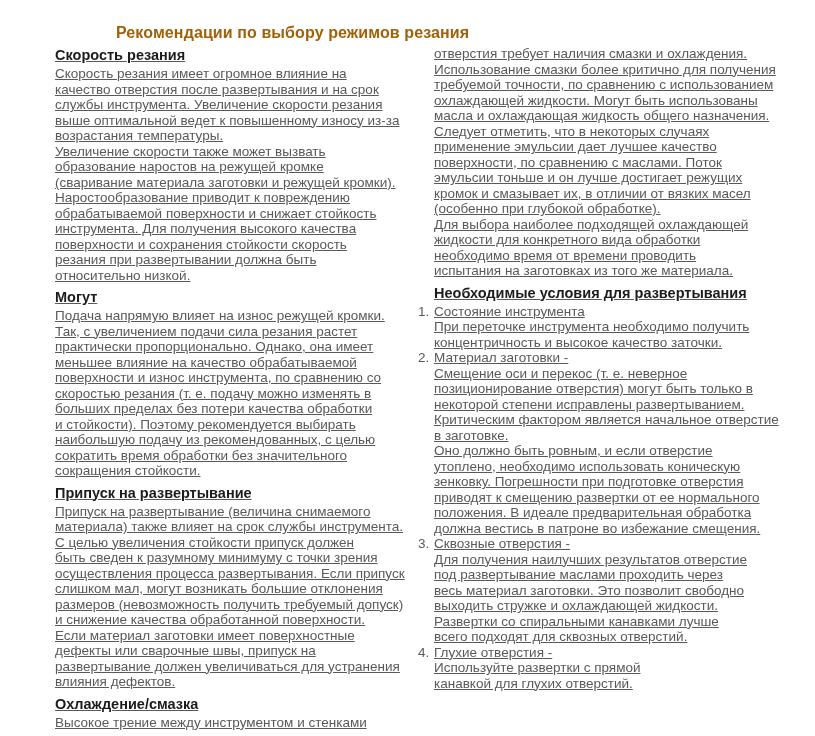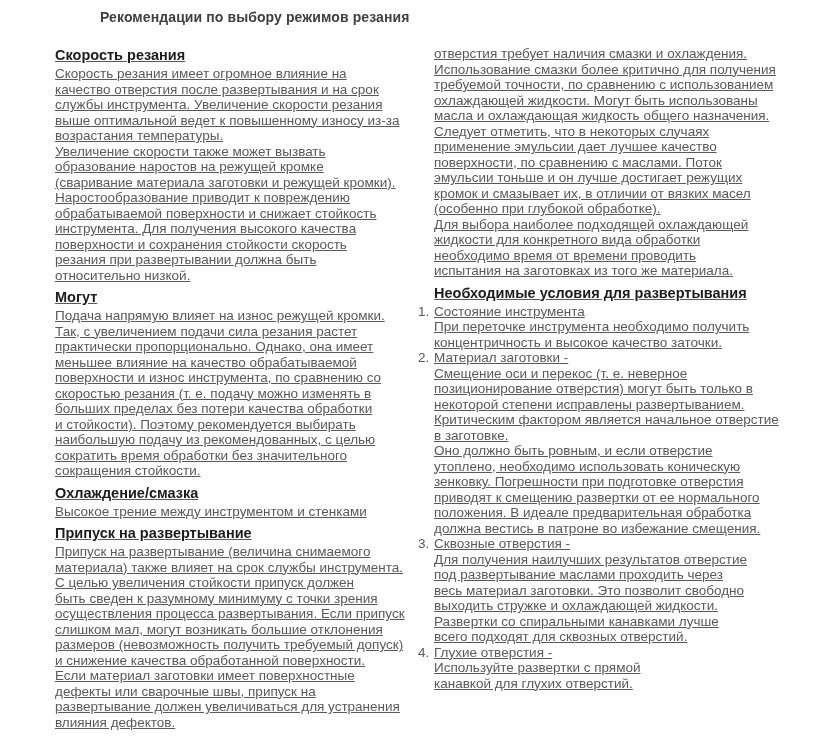--- a/index.html
+++ b/index.html
@@ -12,25 +12,25 @@
     width: 815px;
     height: 736px;
     background: #ffffff;
     overflow: hidden;
     font-family: "Liberation Sans", sans-serif;
   }
   .doc-title {
     position: absolute;
     left: 100px;
     top: 8px;
-    margin: 0;
-    font-size: 14px;
+    margin: 16px;
+    font-size: 16px;
     line-height: 18px;
     font-weight: bold;
-    color: #404040;
+    color: #a16207;
     letter-spacing: 0.1px;
   }
   .col {
     position: absolute;
     top: 46px;
     font-size: 13.5px;
     line-height: 15.5px;
     color: #58595b;
     text-decoration: underline;
   }
@@ -104,37 +104,37 @@
 меньшее влияние на качество обрабатываемой
 поверхности и износ инструмента, по сравнению со
 скоростью резания (т. е. подачу можно изменять в
 больших пределах без потери качества обработки
 и стойкости). Поэтому рекомендуется выбирать
 наибольшую подачу из рекомендованных, с целью
 сократить время обработки без значительного
 сокращения стойкости.</p>
     </section>
     <section>
-      <h2>Охлаждение/смазка</h2>
-      <p>Высокое трение между инструментом и стенками</p>
-    </section>
-    <section>
       <h2>Припуск на развертывание</h2>
       <p>Припуск на развертывание (величина снимаемого
 материала) также влияет на срок службы инструмента.
 С целью увеличения стойкости припуск должен
 быть сведен к разумному минимуму с точки зрения
 осуществления процесса развертывания. Если припуск
 слишком мал, могут возникать большие отклонения
 размеров (невозможность получить требуемый допуск)
 и снижение качества обработанной поверхности.
 Если материал заготовки имеет поверхностные
 дефекты или сварочные швы, припуск на
 развертывание должен увеличиваться для устранения
 влияния дефектов.</p>
+    </section>
+    <section>
+      <h2>Охлаждение/смазка</h2>
+      <p>Высокое трение между инструментом и стенками</p>
     </section>
   </div>
 
   <div class="col col-right">
     <p>отверстия требует наличия смазки и охлаждения.
 Использование смазки более критично для получения
 требуемой точности, по сравнению с использованием
 охлаждающей жидкости. Могут быть использованы
 масла и охлаждающая жидкость общего назначения.
 Следует отметить, что в некоторых случаях

